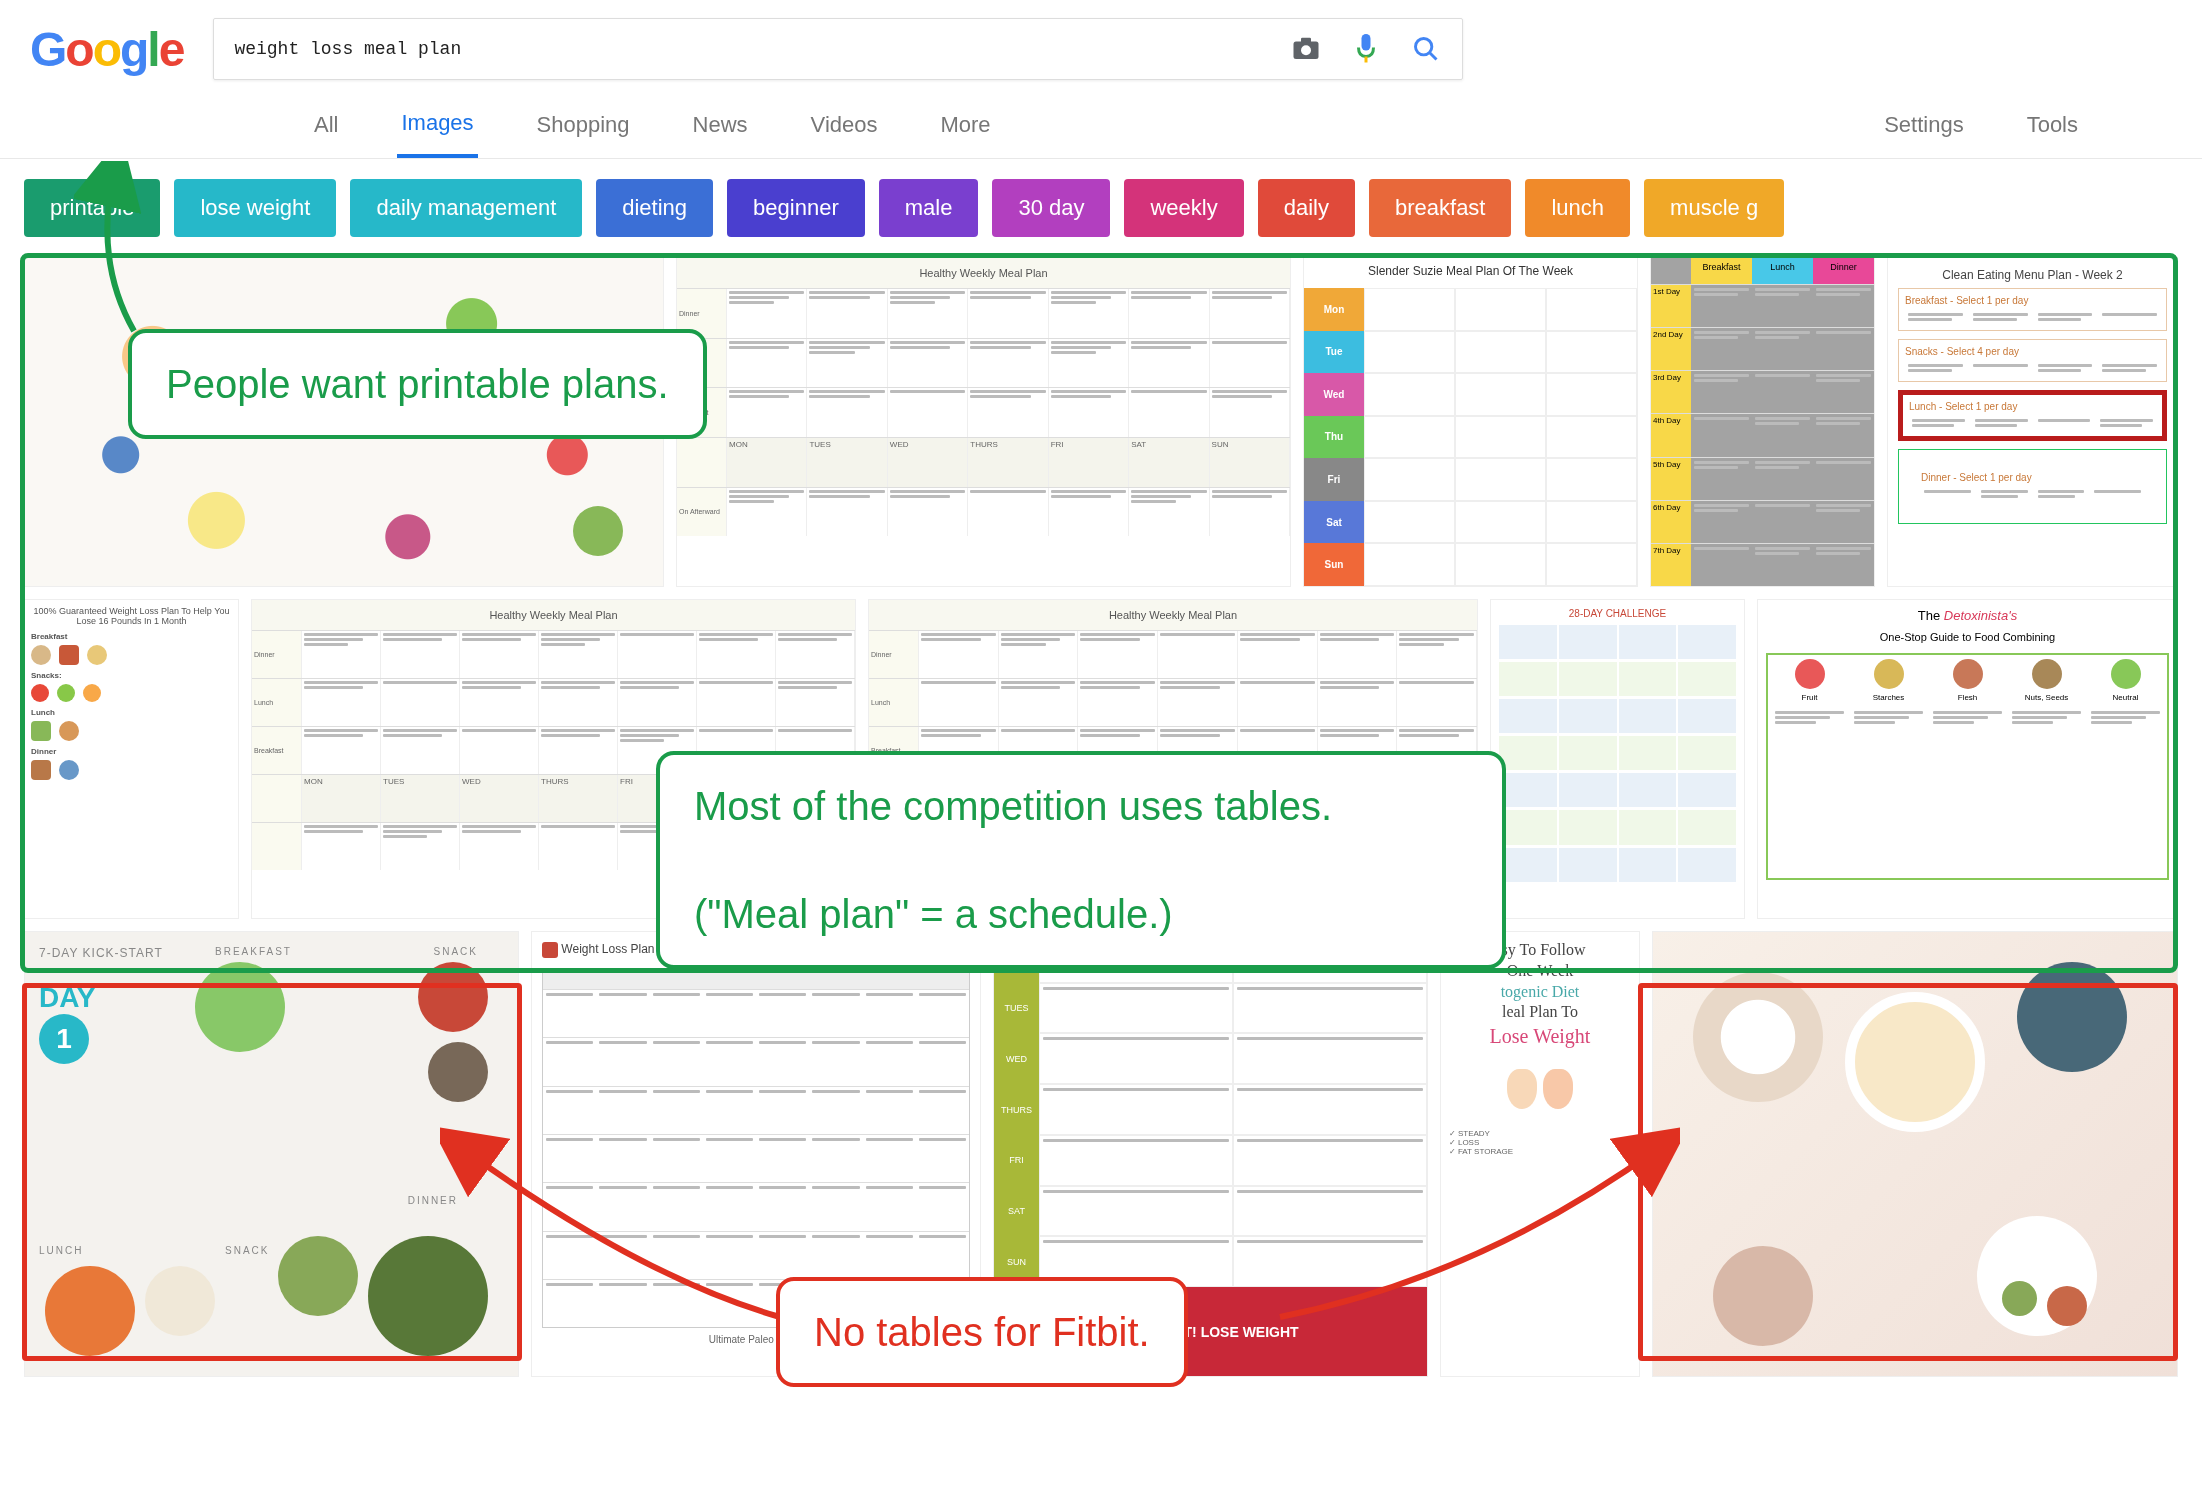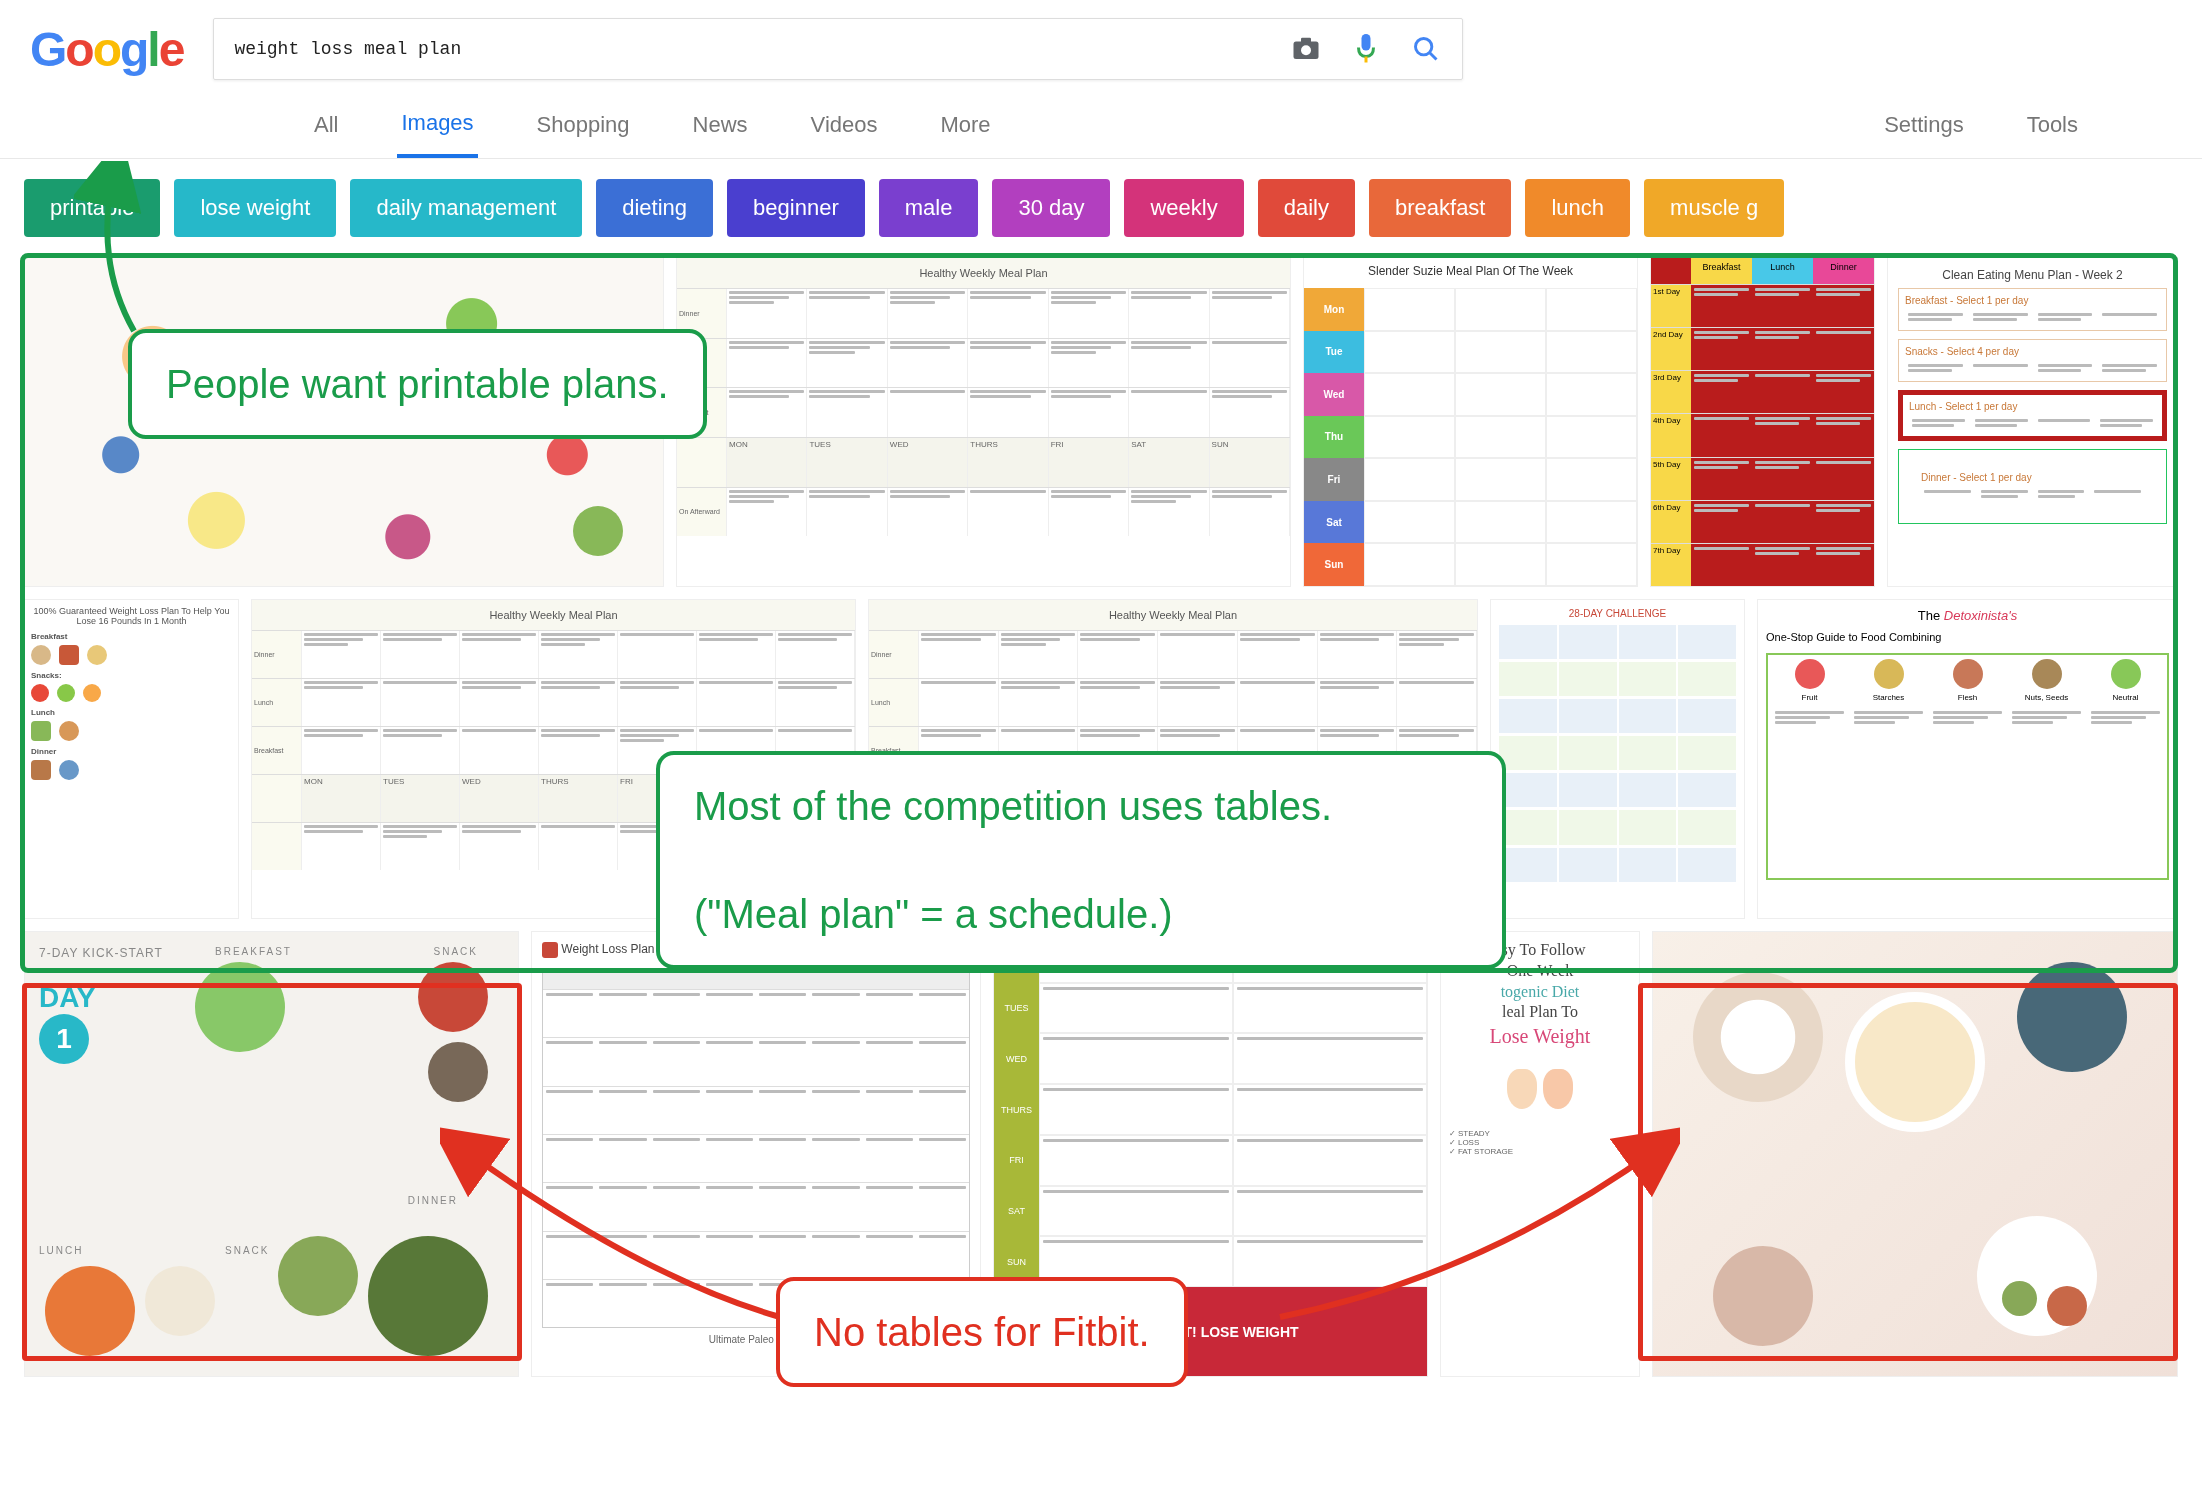--- a/index.html
+++ b/index.html
@@ -25,21 +25,21 @@
   .tab.active { color: #1a73e8; border-bottom: 4px solid #1a73e8; font-weight: 500; }
   .tabs-right { margin-left: auto; margin-right: 120px; display: flex; gap: 55px; }
   
   
   .chips { display: flex; gap: 14px; padding: 20px 24px; overflow: hidden; }
   .chip { padding: 16px 26px; border-radius: 4px; color: #fff; font-size: 22px; white-space: nowrap; cursor: pointer; }
   
   
   .results { padding: 0 24px; position: relative; }
   .row { display: flex; gap: 12px; margin-bottom: 12px; }
-  .thumb { background: #b91c1c; height: 320px; position: relative; overflow: hidden; border: 1px solid #eee; }
+  .thumb { background: #a3a3a3; height: 320px; position: relative; overflow: hidden; border: 1px solid #eee; }
   .row1 .thumb { height: 330px; }
   .row3 .thumb { height: 446px; }
   
   
   .fake-table { width: 100%; height: 100%; display: grid; grid-template-rows: 30px repeat(6, 1fr); font-size: 8px; background: #fff; }
   .ft-header { background: #f8f8f0; display: flex; align-items: center; justify-content: center; font-size: 11px; color: #555; }
   .ft-row { display: grid; grid-template-columns: 50px repeat(7, 1fr); border-top: 1px solid #ddd; }
   .ft-row > div { border-right: 1px solid #eee; padding: 2px; color: #666; overflow: hidden; }
   .ft-row > div:first-child { background: #fafaf0; font-size: 7px; display:flex; align-items:center; }
   
@@ -861,21 +861,21 @@
         <div style="display:grid; grid-template-columns:repeat(4,1fr); gap:2px;">
             <div style="background:#e8f0f8;"></div>
             <div style="background:#e8f0f8;"></div>
             <div style="background:#e8f0f8;"></div>
             <div style="background:#e8f0f8;"></div>
           </div>
       </div>
     </div>
     <div class="thumb" style="flex:1; background:#fff; padding:8px;">
       <div style="text-align:center; font-size:13px; margin-bottom:8px;">The <span style="color:#d83858; font-style:italic;">Detoxinista's</span></div>
-      <div style="font-size:11px; margin-bottom:10px;">One-Stop Guide to Food Combining</div>
+      <div style="text-align:center; font-size:11px; margin-bottom:10px;">One-Stop Guide to Food Combining</div>
       <div style="display:grid; grid-template-columns:repeat(5,1fr); gap:4px; height:75%; border:2px solid #88c858; padding:4px;">
         <div style="text-align:center; font-size:8px;"><div style="width:30px;height:30px;background:#e85858;border-radius:50%;margin:0 auto 4px;"></div>Fruit<div class="cell-lines" style="margin-top:6px;">
               <span></span>
               <span></span>
               <span></span>
             </div></div>
         <div style="text-align:center; font-size:8px;"><div style="width:30px;height:30px;background:#d8b858;border-radius:50%;margin:0 auto 4px;"></div>Starches<div class="cell-lines" style="margin-top:6px;">
               <span></span>
               <span></span>
               <span></span>

